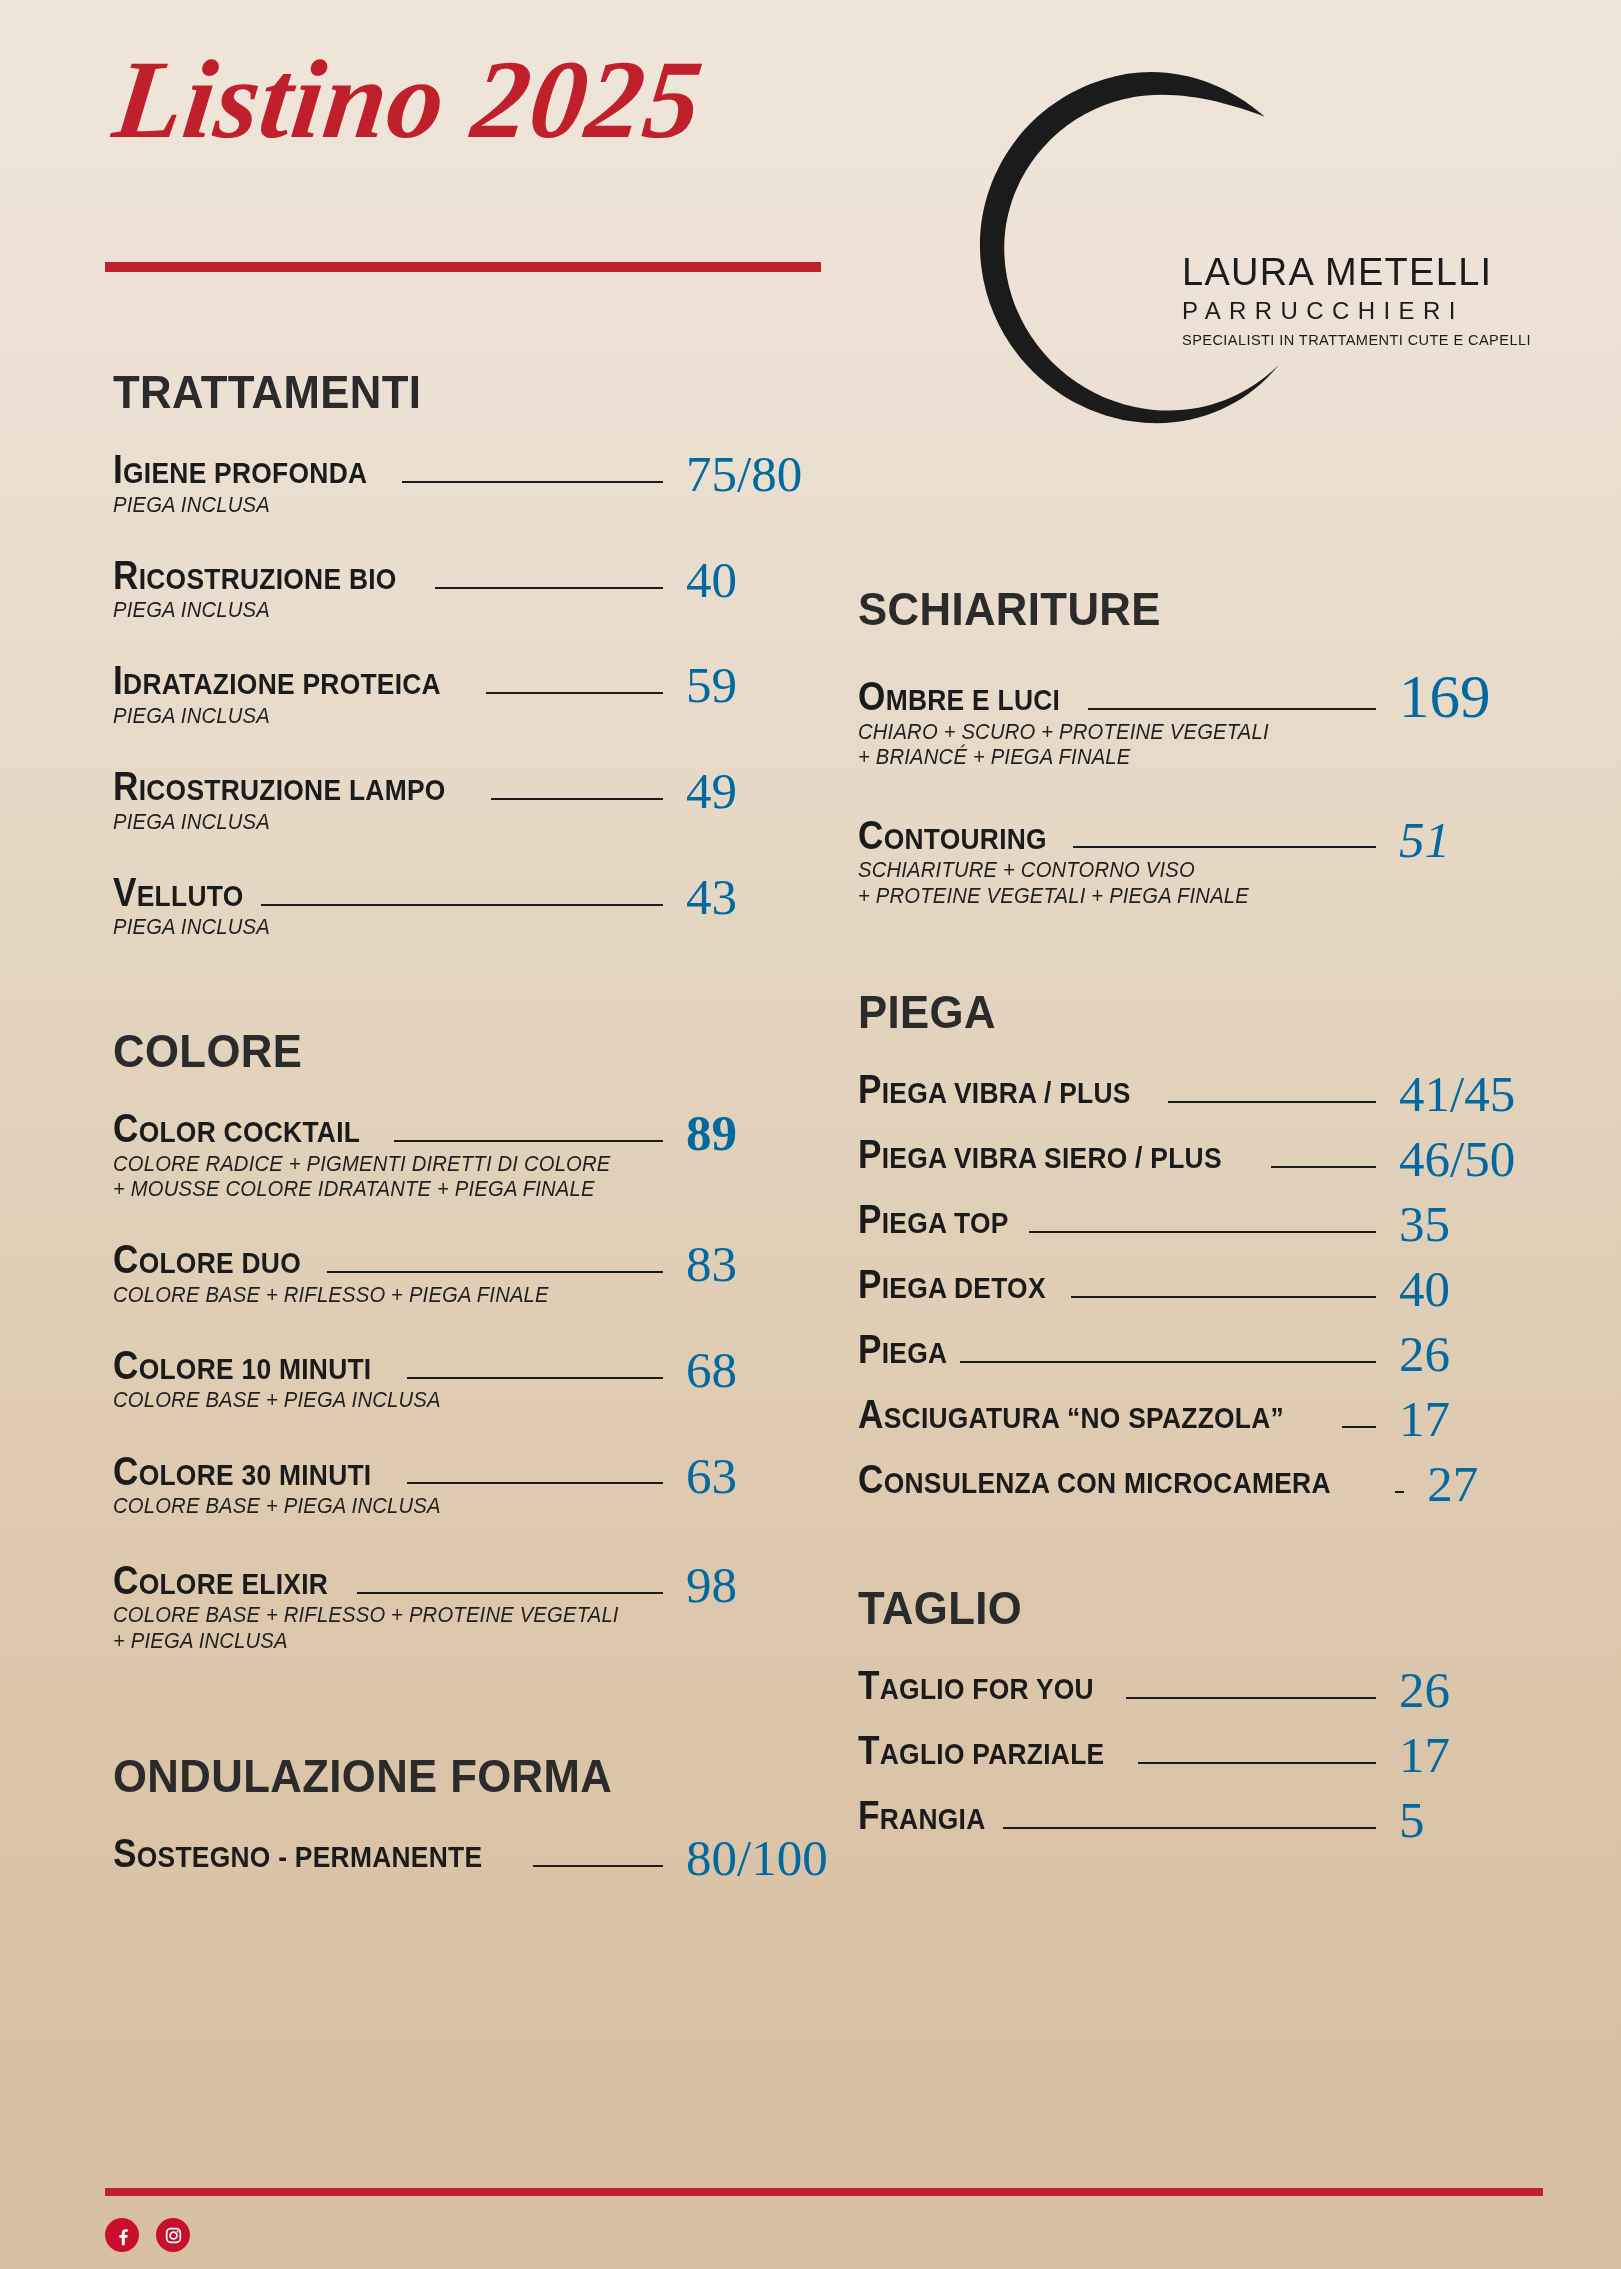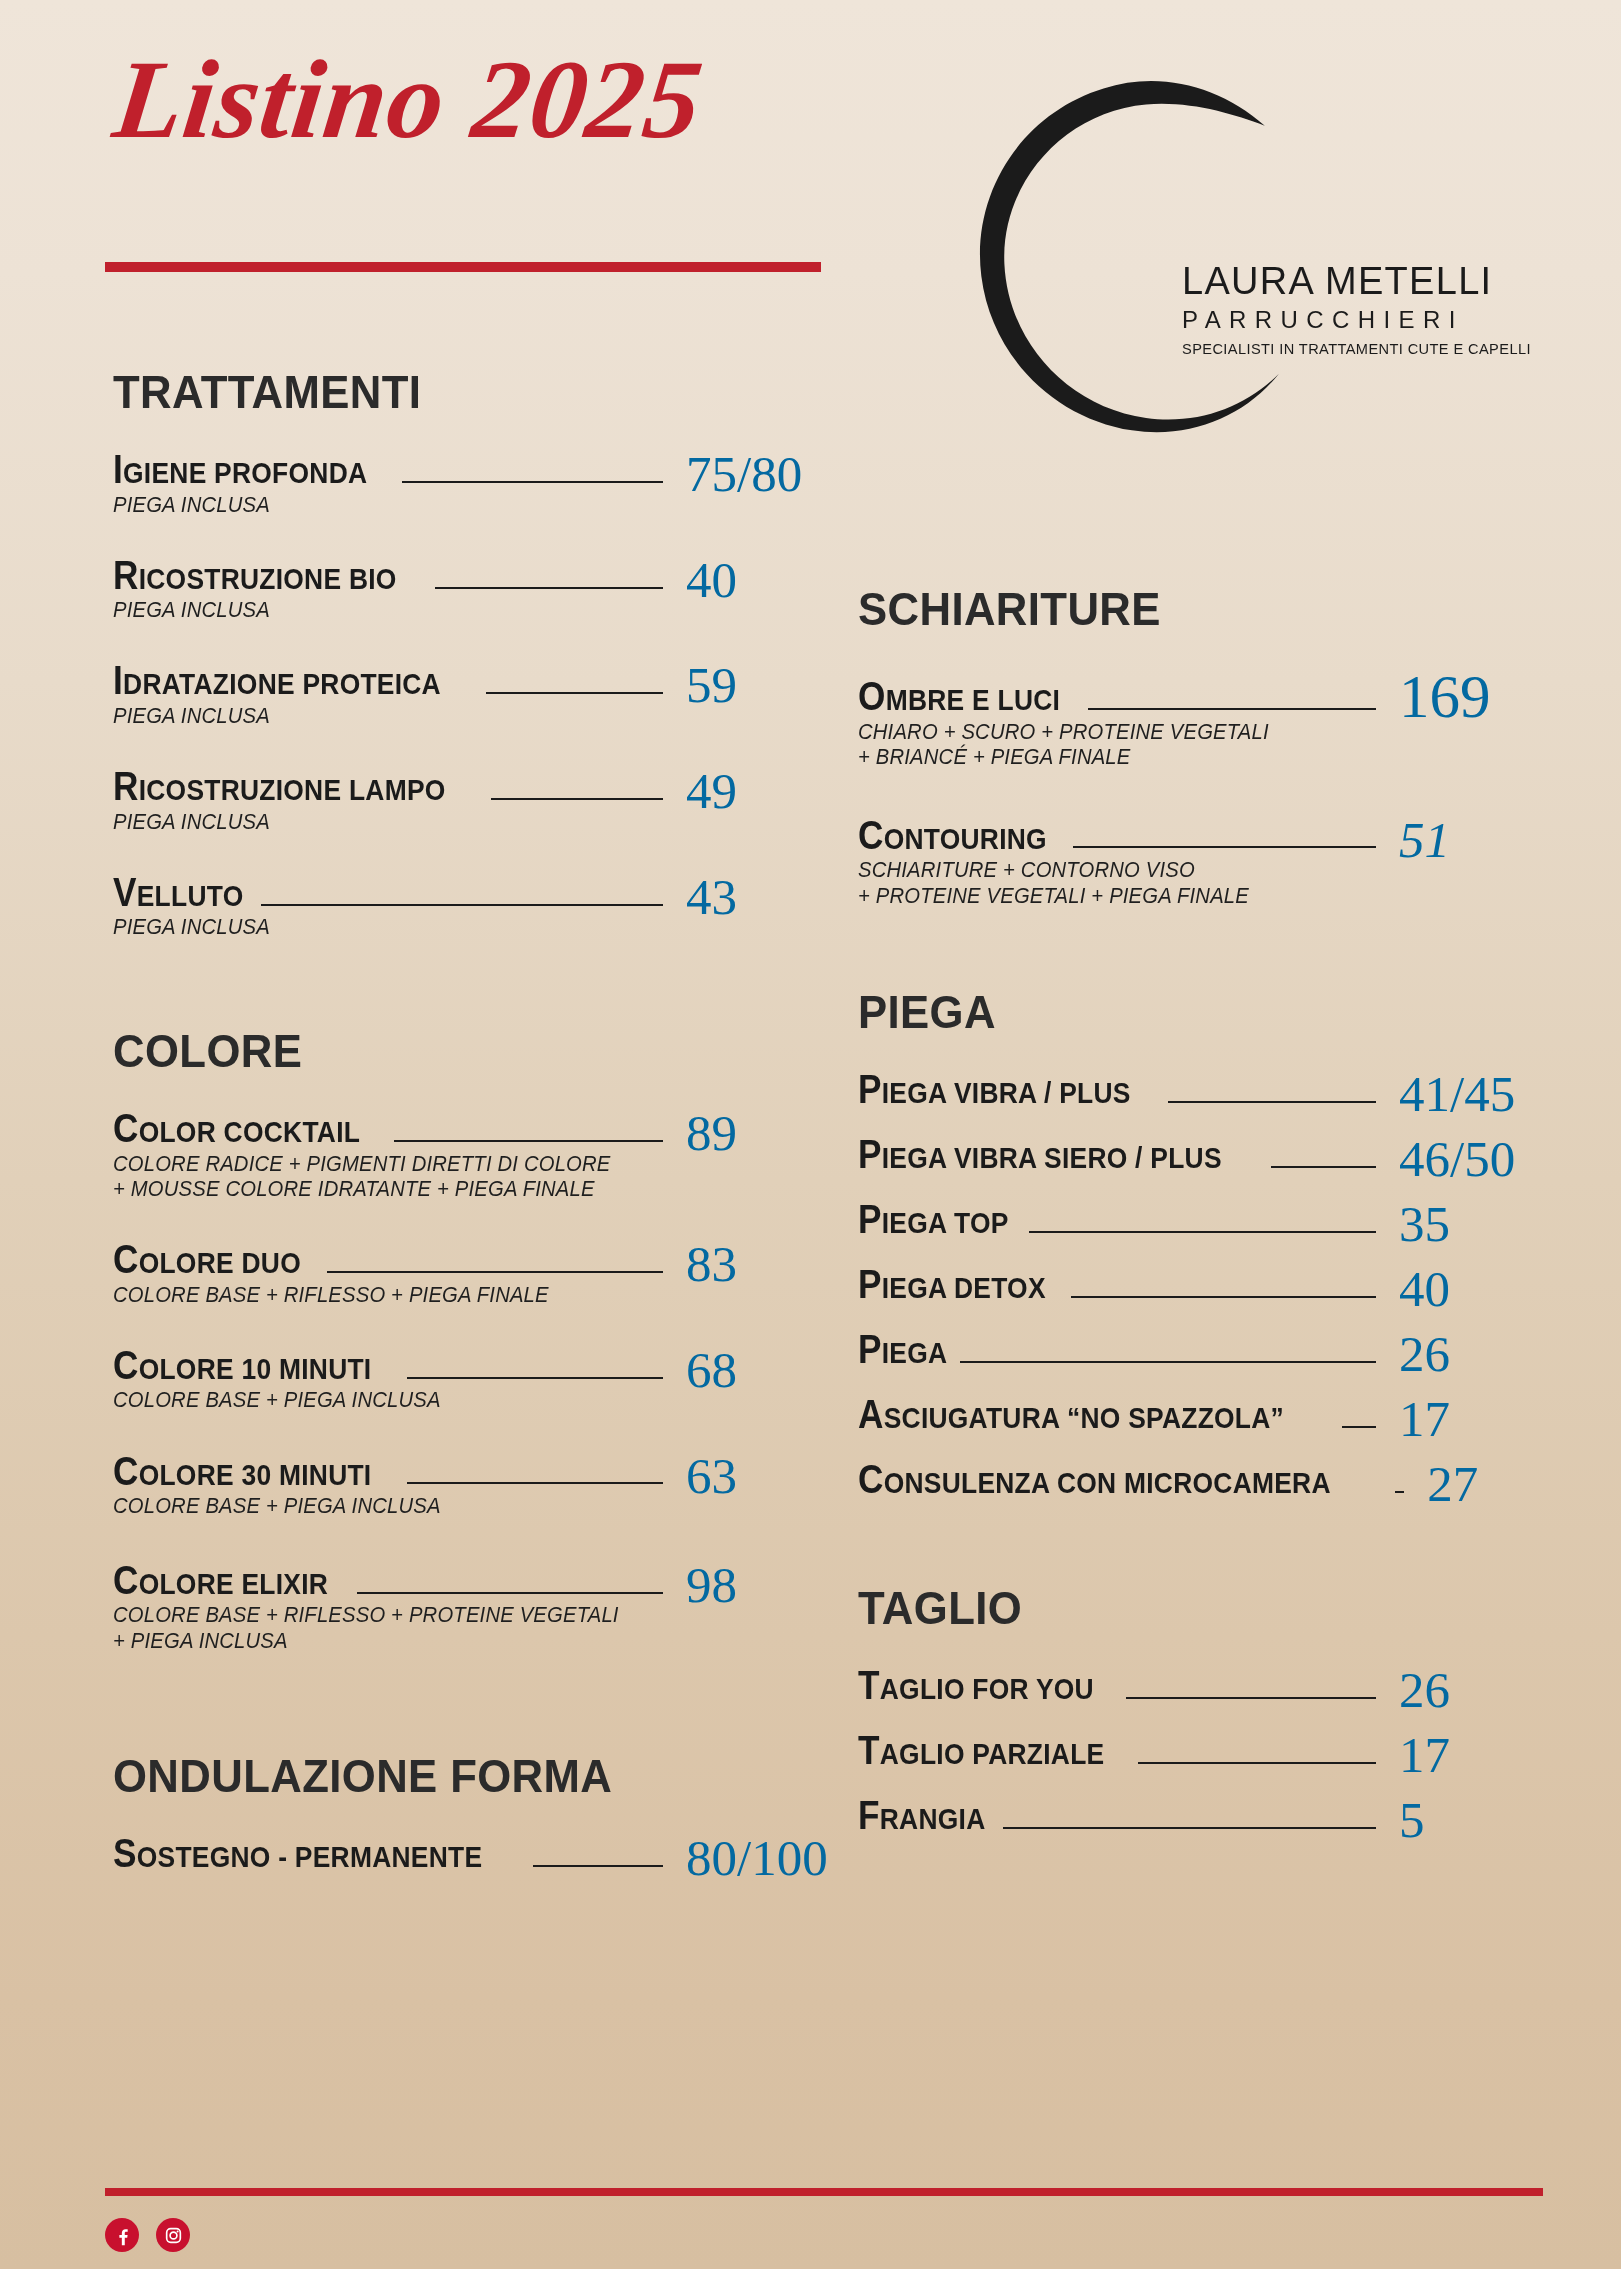--- a/index.html
+++ b/index.html
@@ -21,21 +21,21 @@
     color:#C0202C;letter-spacing:0.9px;
     transform:skewX(-7deg);
     white-space:nowrap;
   }
   .title-rule{
     position:absolute;left:105px;top:262px;width:716px;height:9.8px;
     background:#C0202C;
   }
 
   
-  .logo{position:absolute;left:953px;top:69px;width:372px;height:372px;}
+  .logo{position:absolute;left:953px;top:60px;width:372px;height:372px;}
   .logo svg{display:block;}
   .logo-text{position:absolute;left:229px;top:193px;width:372px;text-align:left;}
   .logo-name{
     font-size:38px;font-weight:400;color:#1b1b1b;
     letter-spacing:1.3px;line-height:1;white-space:nowrap;
     font-family:"Liberation Sans", sans-serif;
   }
   .logo-sub{
     font-size:24px;font-weight:400;color:#1b1b1b;
     letter-spacing:8.4px;line-height:1;margin-top:8px;white-space:nowrap;
@@ -180,21 +180,21 @@
       </div>
     </div>
     <div class="section" style="margin-top: 87px;">
       <div class="section-title">COLORE</div>
       <div class="item" style="margin-top: 23px;">
         <div class="row">
           <div class="namewrap">
             <div class="item-name"><span class="cap">C</span><span>OLOR COCKTAIL</span></div>
             <div class="item-rule"></div>
           </div>
-          <div class="item-price" style="font-size: 51px;">89</div>
+          <div class="item-price" style="font-size: 51px; font-weight: bold;">89</div>
         </div>
         <div class="item-desc">COLORE RADICE + PIGMENTI DIRETTI DI COLORE</div>
         <div class="item-desc" style="margin-top: 0.9px;">+ MOUSSE COLORE IDRATANTE + PIEGA FINALE</div>
       </div>
       <div class="item" style="margin-top: 26.6px;">
         <div class="row">
           <div class="namewrap">
             <div class="item-name"><span class="cap">C</span><span>OLORE DUO</span></div>
             <div class="item-rule"></div>
           </div>

